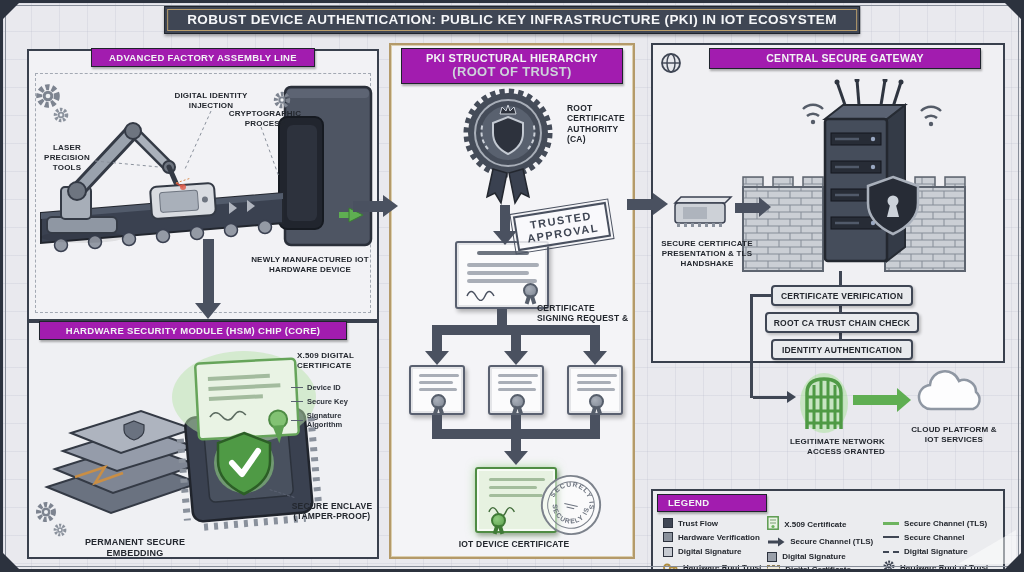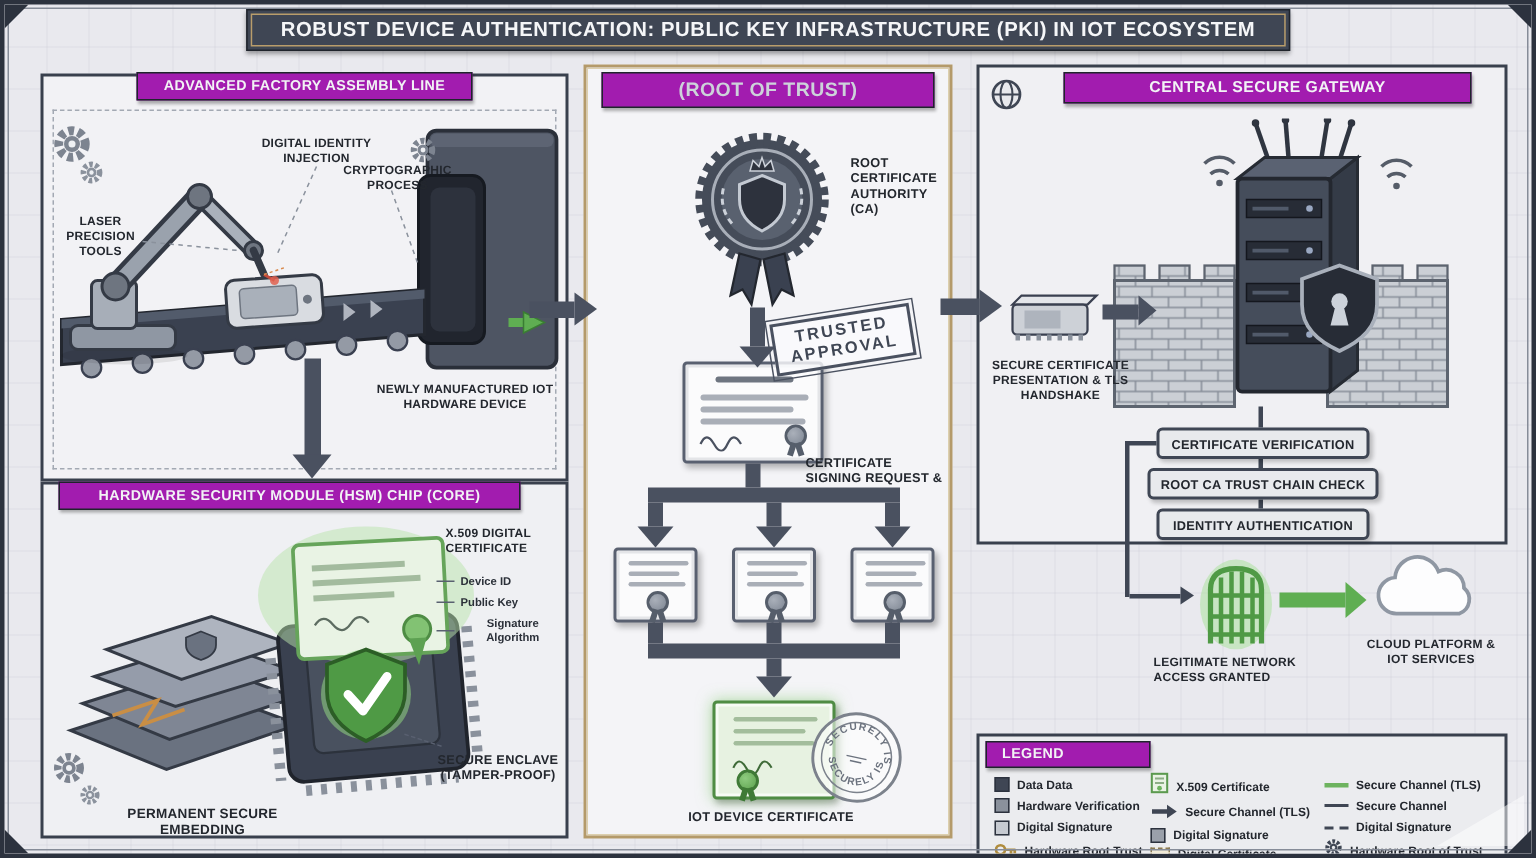--- a/index.html
+++ b/index.html
@@ -62,21 +62,21 @@
   .dashed-frame{position:absolute;border:1px dashed #a3a9b3;pointer-events:none;z-index:1;}
   .art{position:absolute;z-index:2;}
 
   
   .lg-col{display:flex;flex-direction:column;}
   .lg-row{display:flex;align-items:center;gap:5px;height:15px;margin-bottom:2px;}
   .lg-lab{font-size:8px;color:#23272e;font-weight:600;white-space:nowrap;}
   .sq{width:10px;height:10px;border:1px solid #2c323e;flex:0 0 auto;}
   .lnsw{width:16px;flex:0 0 auto;}
   .dotted-sw{width:13px;height:10px;border:1px dashed #8a7a54;background:#f1ead6;flex:0 0 auto;}
-  .fld{font-size:7.5px;color:#2b3039;font-weight:600;text-align:center;}
+  .fld{font-size:7.5px;color:#2b3039;font-weight:600;}
 </style>
 </head>
 <body>
 
 <div id="stage">
 
   <div class="title-banner">
     <span>ROBUST DEVICE AUTHENTICATION: PUBLIC KEY INFRASTRUCTURE (PKI) IN IOT ECOSYSTEM</span>
   </div>
 
@@ -223,34 +223,35 @@
     </span>
 
     <div class="lbl" style="left:268px;top:28px;width:78px;">X.509 DIGITAL CERTIFICATE</div>
     <div style="position:absolute;left:262px;top:60px;z-index:6;">
       <div style="display:flex;align-items:center;gap:4px;margin-bottom:5px;">
         <span style="width:12px;border-top:1px solid #596070;"></span>
         <span class="fld">Device ID</span>
       </div>
       <div style="display:flex;align-items:center;gap:4px;margin-bottom:5px;">
         <span style="width:12px;border-top:1px solid #596070;"></span>
-        <span class="fld">Public Key</span>
+        <span class="fld">Secure Key</span>
       </div>
       <div style="display:flex;align-items:center;gap:4px;">
         <span style="width:12px;border-top:1px solid #596070;"></span>
         <span class="fld">Signature Algorithm</span>
       </div>
     </div>
     <div style="position:absolute;left:240px;top:170px;width:26px;border-top:1.5px dashed #596070;transform:rotate(18deg);z-index:6;"></div>
     <div class="lbl" style="left:258px;top:178px;width:90px;text-align:center;font-size:8.5px;">SECURE ENCLAVE (TAMPER-PROOF)</div>
     <div class="lbl" style="left:36px;top:214px;width:140px;text-align:center;font-size:9px;">PERMANENT SECURE EMBEDDING</div>
   </div>
 
   <div class="panel" style="left:386px;top:40px;width:246px;height:516px;border:2px solid #b49a6a;background:#f4f4f7;box-shadow:inset 0 0 0 1px #dccfae;">
     <div class="hdr" style="left:10px;top:3px;width:222px;padding:3px 0 4px;">
+      <div style="font-size:11px;">PKI STRUCTURAL HIERARCHY</div>
       <div style="font-size:13px;color:#cdd2da;">(ROOT OF TRUST)</div>
     </div>
 
     <svg class="art" style="left:64px;top:38px;" width="106" height="128" viewBox="0 0 106 128">
       <circle cx="53" cy="50" r="40" fill="#454c59"></circle>
       <circle cx="53" cy="50" r="40" fill="none" stroke="#454c59" stroke-width="9" stroke-dasharray="5 4"></circle>
       <circle cx="53" cy="50" r="33" fill="none" stroke="#a8aeb8" stroke-width="2"></circle>
       <circle cx="53" cy="50" r="27" fill="#59616f"></circle>
       <path d="M33,66 a26,26 0 0 1 -5,-26" fill="none" stroke="#ccd1d9" stroke-width="2" stroke-dasharray="4 3"></path>
       <path d="M73,66 a26,26 0 0 0 5,-26" fill="none" stroke="#ccd1d9" stroke-width="2" stroke-dasharray="4 3"></path>
@@ -443,31 +444,31 @@
       <line x1="36" y1="14" x2="36" y2="58" stroke="#4f9a45" stroke-width="3"></line>
       <line x1="8" y1="26" x2="42" y2="26" stroke="#4f9a45" stroke-width="3"></line>
       <line x1="8" y1="40" x2="42" y2="40" stroke="#4f9a45" stroke-width="3"></line>
       <line x1="8" y1="52" x2="42" y2="52" stroke="#4f9a45" stroke-width="3"></line>
     </svg>
     <div class="gshaft" style="left:200px;top:350px;width:44px;height:10px;"></div>
     <div class="tri t-right-grn" style="left:244px;top:343px;"></div>
     <svg class="art" style="left:258px;top:316px;" width="88" height="60" viewBox="0 0 88 60">
       <path d="M21 48 a12 12 0 0 1 -2 -24 a15 15 0 0 1 29 -4 a12 12 0 0 1 17 11 a10 10 0 0 1 -3 17 z" fill="#fdfdfe" stroke="#8f97a3" stroke-width="2.5"></path>
     </svg>
-    <div class="lbl" style="left:116px;top:392px;width:116px;text-align:left;">LEGITIMATE NETWORK ACCESS GRANTED</div>
+    <div class="lbl" style="left:116px;top:392px;width:116px;text-align:right;">LEGITIMATE NETWORK ACCESS GRANTED</div>
     <div class="lbl" style="left:254px;top:380px;width:94px;text-align:center;">CLOUD PLATFORM &amp; IOT SERVICES</div>
   </div>
 
   <div class="panel" style="left:648px;top:462px;width:354px;height:92px;border:2px solid #39404d;background:#ebecef;margin-top:24px;">
     <div class="hdr" style="left:4px;top:3px;width:110px;padding:2px 0 3px;font-size:9.5px;text-align:left;padding-left:10px;">LEGEND</div>
     <div style="position:absolute;left:10px;top:26px;right:4px;bottom:2px;display:flex;">
       <div class="lg-col" style="width:106px;">
         <div class="lg-row">
           <span class="sq" style="background:#3f4654;"></span>
-          <span class="lg-lab">Data Data</span>
+          <span class="lg-lab">Trust Flow</span>
         </div>
         <div class="lg-row">
           <span class="sq" style="background:#8a919c;"></span>
           <span class="lg-lab">Hardware Verification</span>
         </div>
         <div class="lg-row">
           <span class="sq" style="background:#c6cad1;"></span>
           <span class="lg-lab">Digital Signature</span>
         </div>
         <div class="lg-row">

